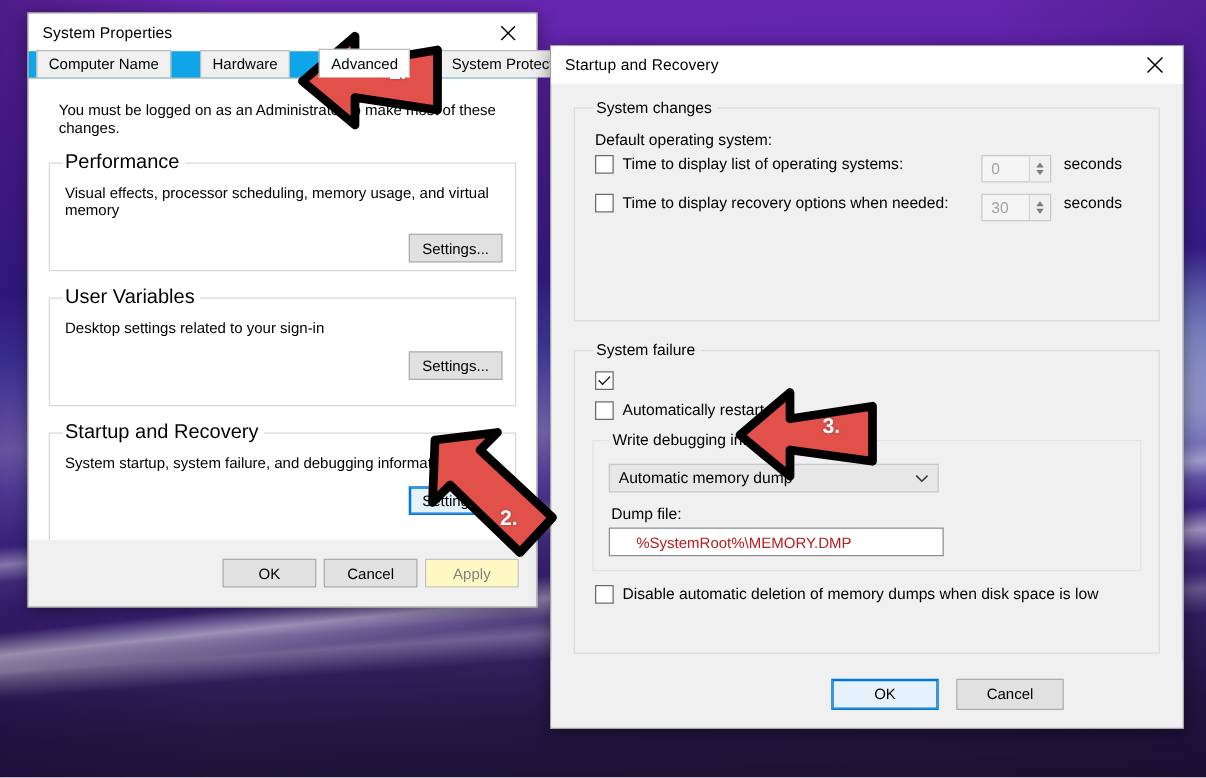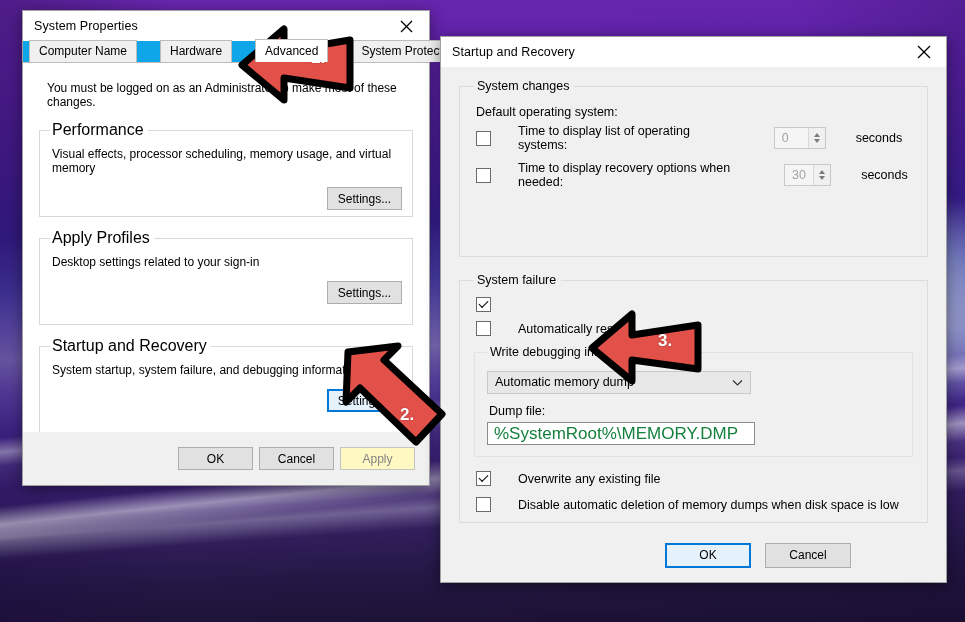--- a/index.html
+++ b/index.html
@@ -240,24 +240,23 @@
   .combo .chev {
     position: absolute;
     right: 7px; top: 50%;
     transform: translateY(-50%);
   }
   #default-os-combo { width: 100%; margin-bottom: 16px; }
   #dump-type-combo { width: 264px; margin-top: 6px; }
 
   .cbrow {
     display: flex;
-    align-items: center;
+    align-items: flex-start;
     margin: 0 0 9px 2px;
     font-size: 12.5px;
-    gap: 20px;
   }
   .cbox {
     width: 13px; height: 13px;
     border: 1px solid #6b6b6b;
     background: #fff;
     margin-right: 7px;
     flex: 0 0 auto;
     display: flex; align-items: center; justify-content: center;
     cursor: default;
   }
@@ -307,25 +306,25 @@
     padding: 6px 12px 12px 12px;
     box-sizing: border-box;
     height: 112px;
   }
   fieldset.inner legend { font-size: 12.5px; padding: 0 5px 0 3px; }
   .dumpfile-label { font-size: 12.5px; margin: 10px 0 4px 2px; }
   .textbox {
     width: 268px; height: 23px;
     border: 1px solid #8c8c8c;
     background: #fff;
-    font-size: 17px;
+    font-size: 12px;
     line-height: 21px;
-    padding: 0 6px;
-    box-sizing: border-box;
-    color: #15803d;
+    padding: 0 21px;
+    box-sizing: border-box;
+    color: #b91c1c;
     font-family: "Liberation Sans", sans-serif;
   }
   #startrec .footer {
     position: absolute;
     left: 0; right: 0; bottom: 0;
     height: 54px;
     display: flex; align-items: center; justify-content: flex-end;
     gap: 14px;
     padding-right: 95px;
     box-sizing: border-box;
@@ -376,21 +375,21 @@
 
       <fieldset class="group" id="perf-group">
         <legend>Performance</legend>
         <div class="group-desc">Visual effects, processor scheduling, memory usage, and virtual memory</div>
         <div class="btn-right">
           <button class="btn">Settings...</button>
         </div>
       </fieldset>
 
       <fieldset class="group" id="userprof-group">
-        <legend>Apply Profiles</legend>
+        <legend>User Variables</legend>
         <div class="group-desc">Desktop settings related to your sign-in</div>
         <div class="btn-right">
           <button class="btn">Settings...</button>
         </div>
       </fieldset>
 
       <fieldset class="group" id="startrec-group">
         <legend>Startup and Recovery</legend>
         <div class="group-desc">System startup, system failure, and debugging information</div>
         <div class="btn-right">
@@ -477,24 +476,20 @@
               <svg width="11" height="7" viewBox="0 0 11 7" aria-hidden="true">
                 <polyline points="1,1 5.5,5.5 10,1" fill="none" stroke="#333" stroke-width="1.2"></polyline>
               </svg>
             </span>
           </div>
 
           <div class="dumpfile-label">Dump file:</div>
           <input class="textbox" type="text" value="%SystemRoot%\MEMORY.DMP" style="">
         </fieldset>
 
-        <div class="cbrow" style="margin-top:14px;">
-          <span class="cbox checked"></span>
-          <span>Overwrite any existing file</span>
-        </div>
 
         <div class="cbrow" style="margin-top:11px;">
           <span class="cbox"></span>
           <span>Disable automatic deletion of memory dumps when disk space is low</span>
         </div>
       </fieldset>
     </div>
 
     <div class="footer">
       <button class="btn focused">OK</button>

